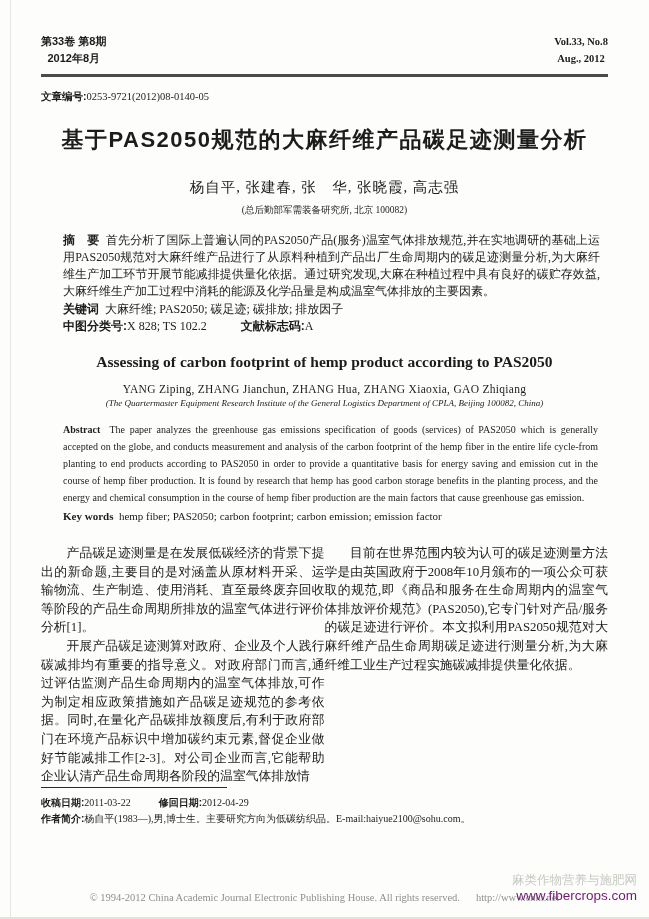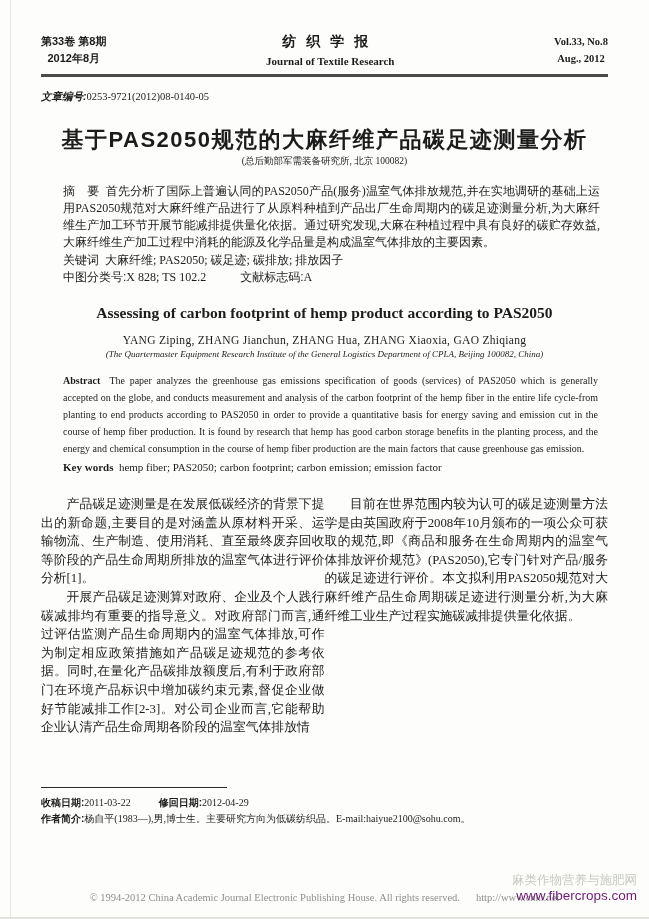--- a/index.html
+++ b/index.html
@@ -23,35 +23,35 @@
   
   .hdr { display:flex; justify-content:space-between; align-items:center;gap:30px; }
   .hdr-left { font-size:11px; font-weight:bold; text-align:center; line-height:17px; font-family:"Liberation Sans",sans-serif;}
   .hdr-center { text-align:center; }
   .hdr-journal-cn { font-size:14px; font-weight:bold; letter-spacing:10px; font-family:"Liberation Sans",sans-serif; }
   .hdr-journal-en { font-size:11px; font-weight:bold; margin-top:4px; }
   .hdr-right { font-size:10.5px; font-weight:bold; text-align:center; line-height:17px; }
   .hdr-rule { height:3px; background:#4a4a4a; margin-top:7px; }
 
   .artno { margin-top:13px; font-size:10.5px; }
-  .artno .lbl { font-weight:bold; font-family:"Liberation Sans",sans-serif;font-style:italic; }
+  .artno .lbl { font-weight:bold; font-family:"Liberation Sans",sans-serif; }
 
   .title-cn {
     margin-top:21px; text-align:center;
     font-size:22px; font-weight:bold; letter-spacing:1.5px;
     font-family:"Liberation Sans",sans-serif;
   }
   .authors-cn { margin-top:23px; text-align:center; font-size:14.5px; letter-spacing:1px; }
-  .affil-cn { margin-top:0; text-align:center; font-size:9.5px; }
+  .affil-cn { margin-top:7px; text-align:center; font-size:9.5px; }
 
   .abs-cn {
     margin:15px 8px 0 22px; font-size:12px; line-height:17px;
     text-align:justify;
   }
-  .abs-cn .lbl, .kw-cn .lbl, .clc .lbl { font-weight:normal; font-family:"Liberation Sans",sans-serif; }
+  .abs-cn .lbl, .kw-cn .lbl, .clc .lbl { font-weight:bold; font-family:"Liberation Sans",sans-serif; }
   .kw-cn { margin:1px 8px 0 22px; font-size:12px; line-height:17px; }
   .clc { margin:0 8px 0 22px; font-size:12px; line-height:17px; }
   .clc .gap { display:inline-block; width:34px; }
 
   .title-en { margin-top:18px; text-align:center; font-size:15.5px; font-weight:bold; }
   .authors-en { margin-top:12px; text-align:center; font-size:11.5px; font-weight:normal; letter-spacing:.3px; }
   .affil-en { margin-top:3px; text-align:center; font-size:9px; font-style:italic; }
 
   .abs-en { margin:13px 10px 0 22px; font-size:10px; line-height:17px; text-align:justify; }
   .abs-en .lbl, .kw-en .lbl { font-weight:bold; font-style:normal; }
@@ -84,36 +84,33 @@
 <body>
 
 <div class="page">
   <div class="inner">
 
     <div class="hdr">
       <div class="hdr-left">
         <div>第33卷 第8期</div>
         <div>2012年8月</div>
       </div>
-      <div class="hdr-center">
-        <div class="hdr-journal-cn">纺织学报</div>
-        <div class="hdr-journal-en">Journal of Textile Research</div>
-      </div>
       <div class="hdr-right">
         <div>Vol.33, No.8</div>
         <div>Aug., 2012</div>
       </div>
     </div>
     <div class="hdr-rule"></div>
 
     <div class="artno">
       <span class="lbl">文章编号:</span><span>0253-9721(2012)08-0140-05</span>
     </div>
 
     <h1 class="title-cn">基于PAS2050规范的大麻纤维产品碳足迹测量分析</h1>
+    <div class="authors-cn">杨自平, 张建春, 张　华, 张晓霞, 高志强</div>
     <div class="affil-cn">(总后勤部军需装备研究所, 北京 100082)</div>
 
     <div class="abs-cn">
       <span class="lbl">摘　要</span>&nbsp;&nbsp;<span>首先分析了国际上普遍认同的PAS2050产品(服务)温室气体排放规范,并在实地调研的基础上运用PAS2050规范对大麻纤维产品进行了从原料种植到产品出厂生命周期内的碳足迹测量分析,为大麻纤维生产加工环节开展节能减排提供量化依据。通过研究发现,大麻在种植过程中具有良好的碳贮存效益,大麻纤维生产加工过程中消耗的能源及化学品量是构成温室气体排放的主要因素。</span>
     </div>
     <div class="kw-cn">
       <span class="lbl">关键词</span>&nbsp;&nbsp;<span>大麻纤维; PAS2050; 碳足迹; 碳排放; 排放因子</span>
     </div>
     <div class="clc">
       <span class="lbl">中图分类号:</span><span>X 828; TS 102.2</span><span class="gap"></span><span class="lbl">文献标志码:</span><span>A</span>

